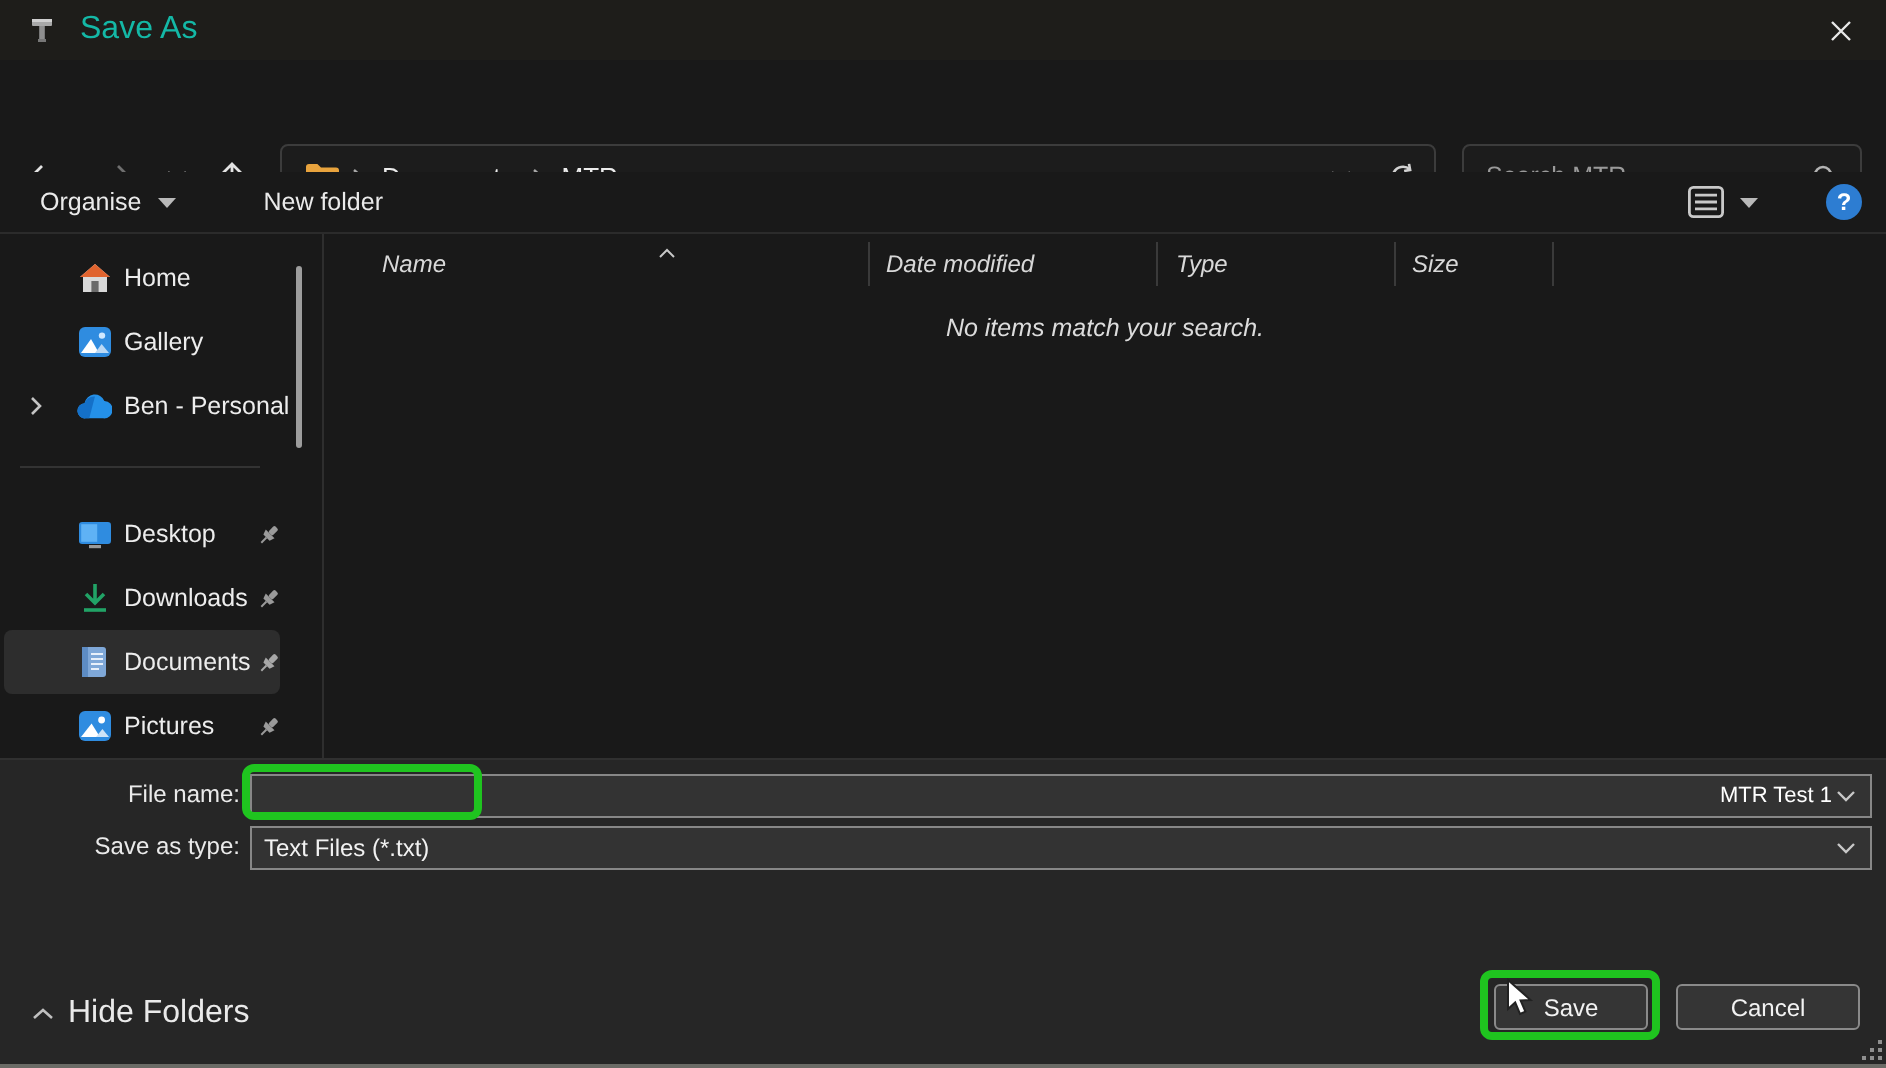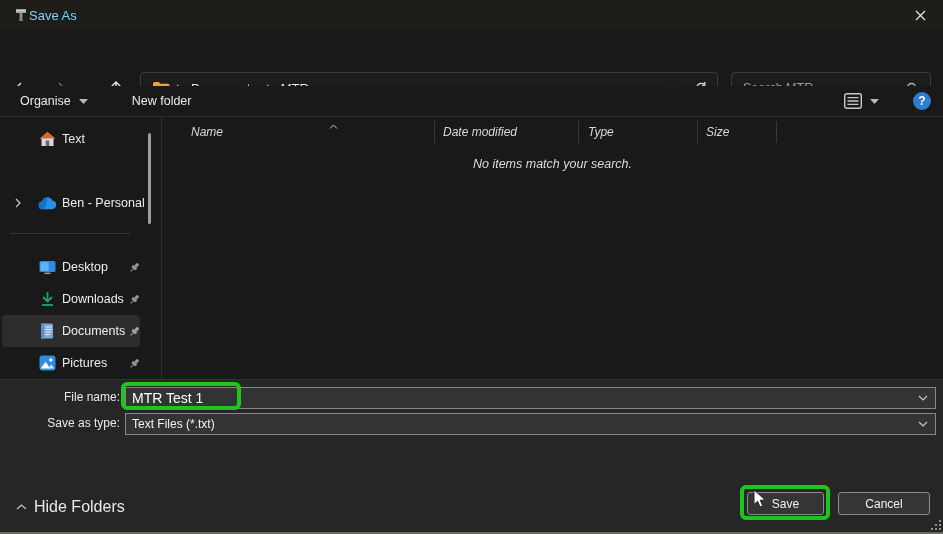--- a/index.html
+++ b/index.html
@@ -1,21 +1,21 @@
 <!DOCTYPE html>
 <html><head>
 <meta charset="utf-8">
 <style>
   html,body{margin:0;padding:0;background:#000;}
   *{box-sizing:border-box;font-family:"Liberation Sans",sans-serif;}
   .window{position:relative;width:943px;height:534px;background:#191919;color:#e8e8e8;overflow:hidden;border-bottom:2px solid #6b6b66;}
   
   .titlebar{position:absolute;left:0;top:0;width:100%;height:30px;background:#1e1d1a;display:flex;align-items:center;}
   .app-icon{margin-left:13px;width:16px;height:16px;display:flex;align-items:center;justify-content:center;}
-  .title-text{font-size:13px;color:#7dd3fc;}
+  .title-text{margin-left:11px;font-size:16px;color:#14b8a6;}
   .close-btn{position:absolute;right:0;top:0;width:45px;height:30px;display:flex;align-items:center;justify-content:center;cursor:default;}
   
   .navrow{position:absolute;left:0;top:30px;width:100%;height:56px;background:#191919;}
   .navbtn{position:absolute;top:44px;width:28px;height:28px;display:flex;align-items:center;justify-content:center;border-radius:4px;}
   .addressbar{position:absolute;left:140px;top:42px;width:578px;height:32px;background:#1c1c1c;border:1px solid #3c3c3c;border-radius:4px;display:flex;align-items:center;}
   .addr-folder{margin-left:11px;display:flex;align-items:center;}
   .crumb{font-size:13px;color:#ececec;padding:0 4px;}
   .crumb-sep{display:flex;align-items:center;padding:0 5px;}
   .addr-right{position:absolute;right:8px;display:flex;align-items:center;gap:18px;}
   .searchbox{position:absolute;left:731px;top:42px;width:200px;height:32px;background:#1c1c1c;border:1px solid #3c3c3c;border-radius:4px;display:flex;align-items:center;}
@@ -45,21 +45,21 @@
   .main{position:absolute;left:162px;top:0;right:0;height:100%;font-style:italic;}
   .hdr-cell{position:absolute;top:3px;height:24px;display:flex;align-items:center;font-size:12px;color:#d8d8d8;}
   .hdr-sep{position:absolute;top:4px;width:1px;height:22px;background:#3a3a3a;}
   .sort-caret{position:absolute;left:138px;top:-2px;}
   .empty-msg{position:absolute;left:0;top:40px;width:100%;text-align:center;font-size:12.5px;color:#dcdcdc;}
   
   .bottom{position:absolute;left:0;top:379px;width:100%;height:155px;background:#262626;border-top:1px solid #303030;}
   .fieldrow{position:absolute;left:0;width:100%;height:22px;}
   .field-label{position:absolute;right:823px;top:3px;font-size:12px;color:#eaeaea;white-space:nowrap;}
   .combo{position:absolute;left:125px;width:811px;height:22px;background:#333;border:1px solid #878787;display:flex;align-items:center;}
-  .combo input{flex:1;background:transparent;border:none;outline:none;color:#fff;font-size:14px;padding-left:6px;}
+  .combo input{flex:1;background:transparent;border:none;outline:none;color:#fff;font-size:11px;padding-left:6px;text-align:right;}
   .combo .combo-text{flex:1;font-size:12px;color:#f2f2f2;padding-left:6px;}
   .combo .combo-arrow{margin-right:7px;display:flex;}
   .footer-left{position:absolute;left:16px;top:118px;display:flex;align-items:center;gap:7px;}
   .footer-left span{font-size:16px;color:#eaeaea;}
   .btn{position:absolute;height:23px;background:#353535;border:1px solid #8a8a8a;border-radius:3px;color:#f2f2f2;font-size:12px;display:flex;align-items:center;justify-content:center;}
   .btn-save{left:747px;top:112px;width:77px;}
   .btn-cancel{left:838px;top:112px;width:92px;}
   
   .hl-box{position:absolute;border:4px solid #1fc41f;border-radius:6px;pointer-events:none;}
   .hl-filename{left:121px;top:382px;width:120px;height:28px;}
@@ -185,21 +185,32 @@
 
     <div class="sidebar">
       <div class="side-item" style="top:6px;">
         <span class="side-icon">
           <svg width="17" height="16" viewBox="0 0 17 16">
               <path d="M8.5 1 L16 7.5 H14.5 V15 H2.5 V7.5 H1 Z" fill="#d9d9d9"></path>
               <path d="M8.5 1 L16 7.5 H1 Z" fill="#e0632e"></path>
               <rect x="6.7" y="9.5" width="3.6" height="5.5" fill="#6b6b6b"></rect>
             </svg>
         </span>
-        <span class="side-label">Text</span>
+        <span class="side-label">Home</span>
+      </div>
+      <div class="side-item" style="top:38px;">
+        <span class="side-icon">
+          <svg width="17" height="16" viewBox="0 0 17 16">
+              <rect x="0.5" y="0.5" width="16" height="15" rx="3" fill="#2f8ce0"></rect>
+              <circle cx="12" cy="4.8" r="1.6" fill="#cfe8ff"></circle>
+              <path d="M1.5 13.5 L6.5 6.5 L10.5 13.5 Z" fill="#ffffff"></path>
+              <path d="M8.5 13.5 L11.8 9 L15.5 13.5 Z" fill="#bcd9f5"></path>
+            </svg>
+        </span>
+        <span class="side-label">Gallery</span>
       </div>
       <div class="side-item" style="top:70px;">
         <span class="side-chevron">
           <svg width="6" height="10" viewBox="0 0 6 10">
               <path d="M1 1 L5 5 L1 9" stroke="#c4c4c4" stroke-width="1.3" fill="none"></path>
             </svg>
         </span>
         <span class="side-icon">
           <svg width="19" height="13" viewBox="0 0 19 13">
               <path d="M5 12.5 a4 4 0 0 1 -0.5-8 a5.5 5.5 0 0 1 10.5-1.2 a3.8 3.8 0 0 1 -0.5 9.2 Z" fill="#2490e8"></path>

